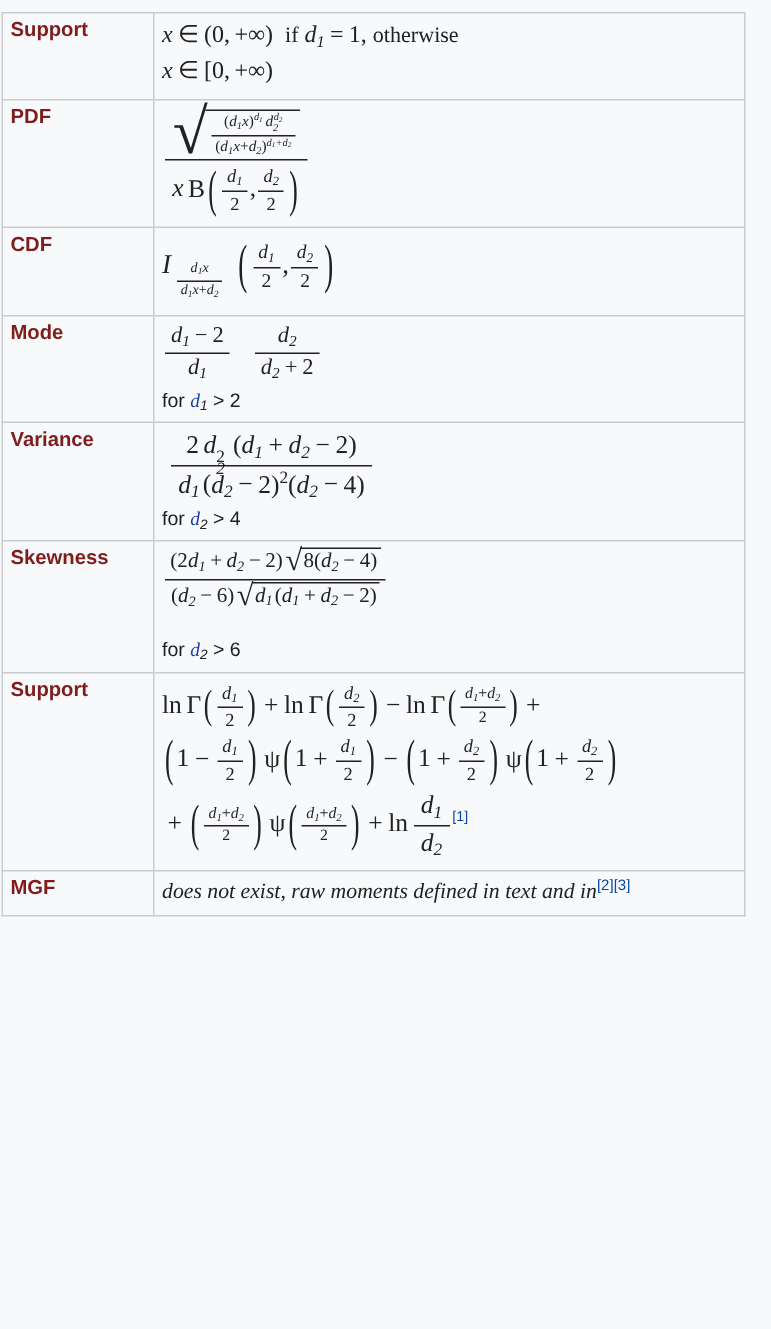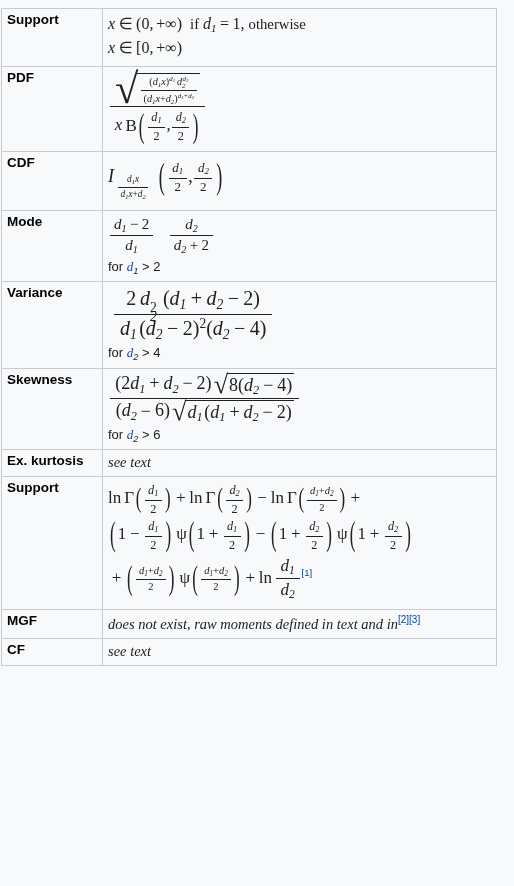--- a/index.html
+++ b/index.html
@@ -27,21 +27,21 @@
     padding: 3px 5px 4px 5px;
     background: #f8f9fa;
   }
   td.lbl {
     width: 90px;
     font-weight: bold;
     font-size: 13.5px;
     line-height: 1.25;
     white-space: normal;
   }
-  td.lbl.link { color: #000000; }
+  td.lbl.link { color: #7f1d1d; }
   td.lbl.plain { color: #202122; }
   td.val {
     font-size: 13.5px;
     line-height: 1.3;
     padding-left: 7px;
     color: #202122;
   }
 
   
   .m { font-family: "Liberation Serif", serif; font-size: 16px; color: #202122; white-space: nowrap; }
@@ -171,49 +171,43 @@
         <span style="display:inline-block; width:0.35em;"></span>
         <span class="frac"><span class="num"><span class="mi">d</span><span class="sub">2</span></span><span class="den"><span class="mi">d</span><span class="sub">2</span><span class="op">+</span><span class="mr">2</span></span></span>
       </span>
       <span class="cond blk" style="margin-top:3px;">for <span class="mi">d</span><span class="sub" style="font-size:0.7em;">1</span> &gt; 2</span>
     </td>
   </tr>
 
   <tr>
     <td class="lbl link">Variance</td>
     <td class="val">
-      <span class="m blk" style="font-size:20px; margin:2px 0 0 4px;">
+      <span class="m blk" style="font-size:17px; margin:2px 0 0 4px;">
         <span class="frac">
           <span class="num"><span class="mr">2</span><span class="thin"></span><span class="mi">d</span><span style="display:inline-block; position:relative; width:0.5em;"><span class="sub" style="position:absolute; left:0; top:0.30em;">2</span><span class="sup" style="position:absolute; left:0; top:-0.40em; font-style:normal;">2</span></span><span class="mr" style="margin-left:0.15em;">(</span><span class="mi">d</span><span class="sub">1</span><span class="op">+</span><span class="mi">d</span><span class="sub">2</span><span class="op">−</span><span class="mr">2</span><span class="mr">)</span></span>
           <span class="den"><span class="mi">d</span><span class="sub">1</span><span class="mr" style="margin-left:0.12em;">(</span><span class="mi">d</span><span class="sub">2</span><span class="op">−</span><span class="mr">2</span><span class="mr">)</span><span class="sup" style="font-style:normal;">2</span><span class="mr">(</span><span class="mi">d</span><span class="sub">2</span><span class="op">−</span><span class="mr">4</span><span class="mr">)</span></span>
         </span>
       </span>
       <span class="cond blk" style="margin-top:3px;">for <span class="mi">d</span><span class="sub" style="font-size:0.7em;">2</span> &gt; 4</span>
     </td>
   </tr>
 
   <tr>
     <td class="lbl link">Skewness</td>
     <td class="val">
-      <span class="m blk" style="font-size:18px; margin:1px 0 0 0;">
+      <span class="m blk" style="font-size:14px; margin:1px 0 0 0;">
         <span class="frac">
           <span class="num"><span class="mr">(2</span><span class="mi">d</span><span class="sub">1</span><span class="op">+</span><span class="mi">d</span><span class="sub">2</span><span class="op">−</span><span class="mr">2)</span><span class="sqrt" style="margin-left:0.12em;"><span class="rad" style="font-size:1.45em; line-height:0.72;">√</span><span class="body"><span class="mr">8(</span><span class="mi">d</span><span class="sub">2</span><span class="op">−</span><span class="mr">4)</span></span></span></span>
           <span class="den"><span class="mr">(</span><span class="mi">d</span><span class="sub">2</span><span class="op">−</span><span class="mr">6)</span><span class="sqrt" style="margin-left:0.12em;"><span class="rad" style="font-size:1.45em; line-height:0.72;">√</span><span class="body"><span class="mi">d</span><span class="sub">1</span><span class="mr" style="margin-left:0.1em;">(</span><span class="mi">d</span><span class="sub">1</span><span class="op">+</span><span class="mi">d</span><span class="sub">2</span><span class="op">−</span><span class="mr">2)</span></span></span></span>
         </span>
       </span>
-      <span class="cond blk" style="margin-top:2px;">for <span class="mi">d</span><span class="sub" style="font-size:0.7em;">2</span> &gt; 6</span>
-    </td>
-  </tr>
-
-  <tr>
-    <td class="lbl link">Ex. kurtosis</td>
-    <td class="val">
-      <span class="ital" style="font-family:'Liberation Serif',serif; font-size:14.5px;">see text</span>
-    </td>
-  </tr>
+      <span class="cond blk" style="margin-top:18px;">for <span class="mi">d</span><span class="sub" style="font-size:0.7em;">2</span> &gt; 6</span>
+    </td>
+  </tr>
+
 
   <tr>
     <td class="lbl link">Support</td>
     <td class="val" style="padding-left:5px;">
       <span class="m blk" style="font-size:17px; margin:3px 0 2px 0;">
         <span class="mr">ln</span><span class="mr" style="margin-left:0.18em;">Γ</span><span class="pmed">(</span><span class="frac sm"><span class="num"><span class="mi">d</span><span class="sub">1</span></span><span class="den"><span class="mr">2</span></span></span><span class="pmed">)</span><span class="op">+</span><span class="mr">ln</span><span class="mr" style="margin-left:0.18em;">Γ</span><span class="pmed">(</span><span class="frac sm"><span class="num"><span class="mi">d</span><span class="sub">2</span></span><span class="den"><span class="mr">2</span></span></span><span class="pmed">)</span><span class="op">−</span><span class="mr">ln</span><span class="mr" style="margin-left:0.18em;">Γ</span><span class="pmed">(</span><span class="frac xs"><span class="num"><span class="mi">d</span><span class="sub">1</span><span class="mr">+</span><span class="mi">d</span><span class="sub">2</span></span><span class="den"><span class="mr">2</span></span></span><span class="pmed">)</span><span class="op">+</span>
       </span>
       <span class="m blk" style="font-size:17px; margin:3px 0 2px 0;">
         <span class="pbig">(</span><span class="mr">1</span><span class="op">−</span><span class="frac sm"><span class="num"><span class="mi">d</span><span class="sub">1</span></span><span class="den"><span class="mr">2</span></span></span><span class="pbig">)</span><span class="mr" style="margin-left:0.18em;">ψ</span><span class="pbig">(</span><span class="mr">1</span><span class="op">+</span><span class="frac sm"><span class="num"><span class="mi">d</span><span class="sub">1</span></span><span class="den"><span class="mr">2</span></span></span><span class="pbig">)</span><span class="op">−</span><span class="pbig">(</span><span class="mr">1</span><span class="op">+</span><span class="frac sm"><span class="num"><span class="mi">d</span><span class="sub">2</span></span><span class="den"><span class="mr">2</span></span></span><span class="pbig">)</span><span class="mr" style="margin-left:0.18em;">ψ</span><span class="pbig">(</span><span class="mr">1</span><span class="op">+</span><span class="frac sm"><span class="num"><span class="mi">d</span><span class="sub">2</span></span><span class="den"><span class="mr">2</span></span></span><span class="pbig">)</span>
       </span>
@@ -223,21 +217,15 @@
     </td>
   </tr>
 
   <tr>
     <td class="lbl link">MGF</td>
     <td class="val">
       <span class="ital" style="font-family:'Liberation Serif',serif; font-size:14.5px; line-height:1.35;">does not exist, raw moments defined in text and in</span><span class="refsup" style="font-size:10px;">[2]</span><span class="refsup" style="font-size:10px;">[3]</span>
     </td>
   </tr>
 
-  <tr>
-    <td class="lbl link">CF</td>
-    <td class="val">
-      <span class="ital" style="font-family:'Liberation Serif',serif; font-size:14.5px;">see text</span>
-    </td>
-  </tr>
 
   </tbody>
 </table>
 
 </body></html>

